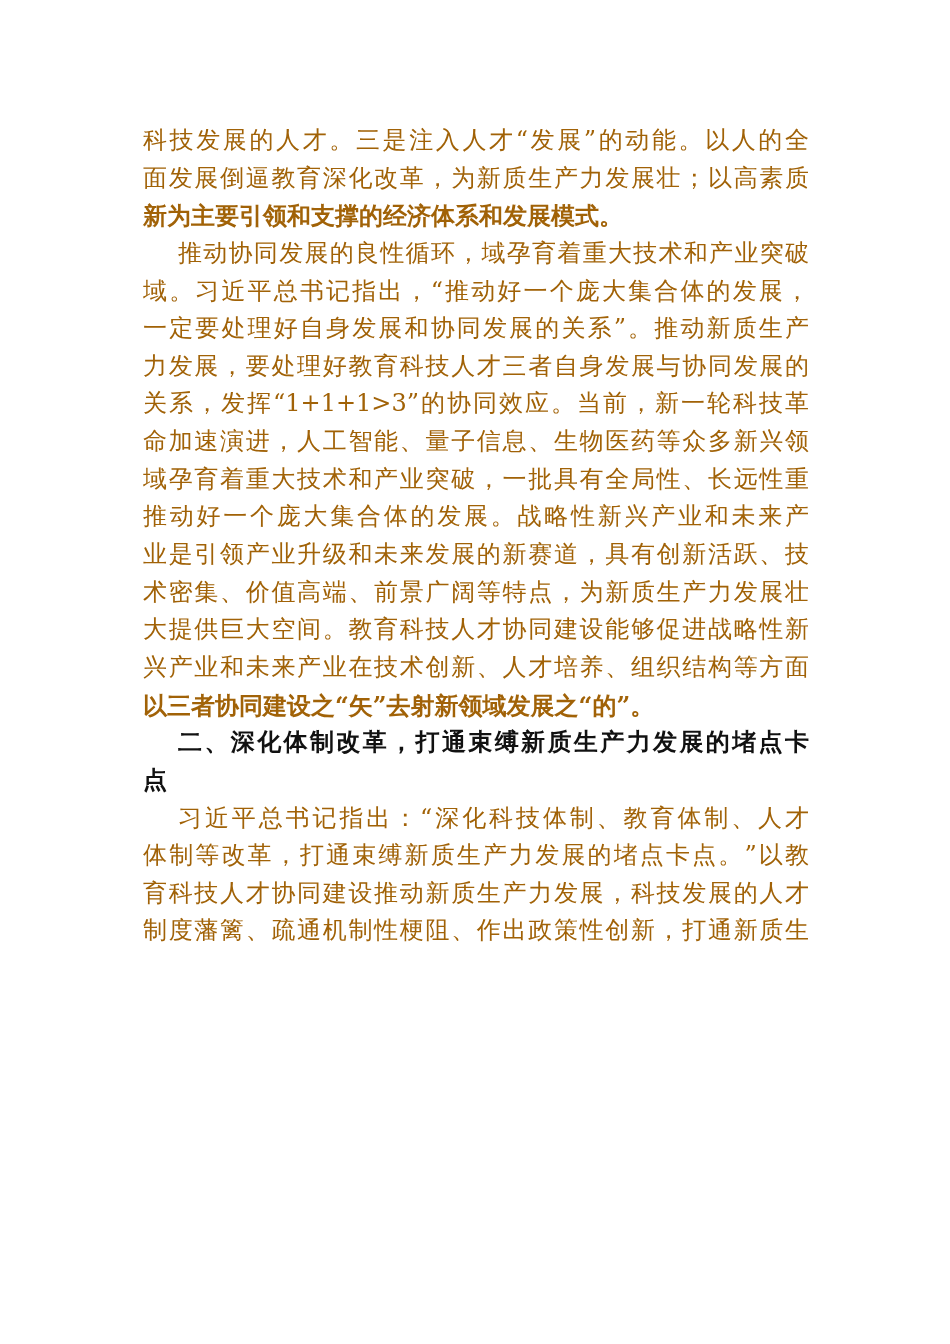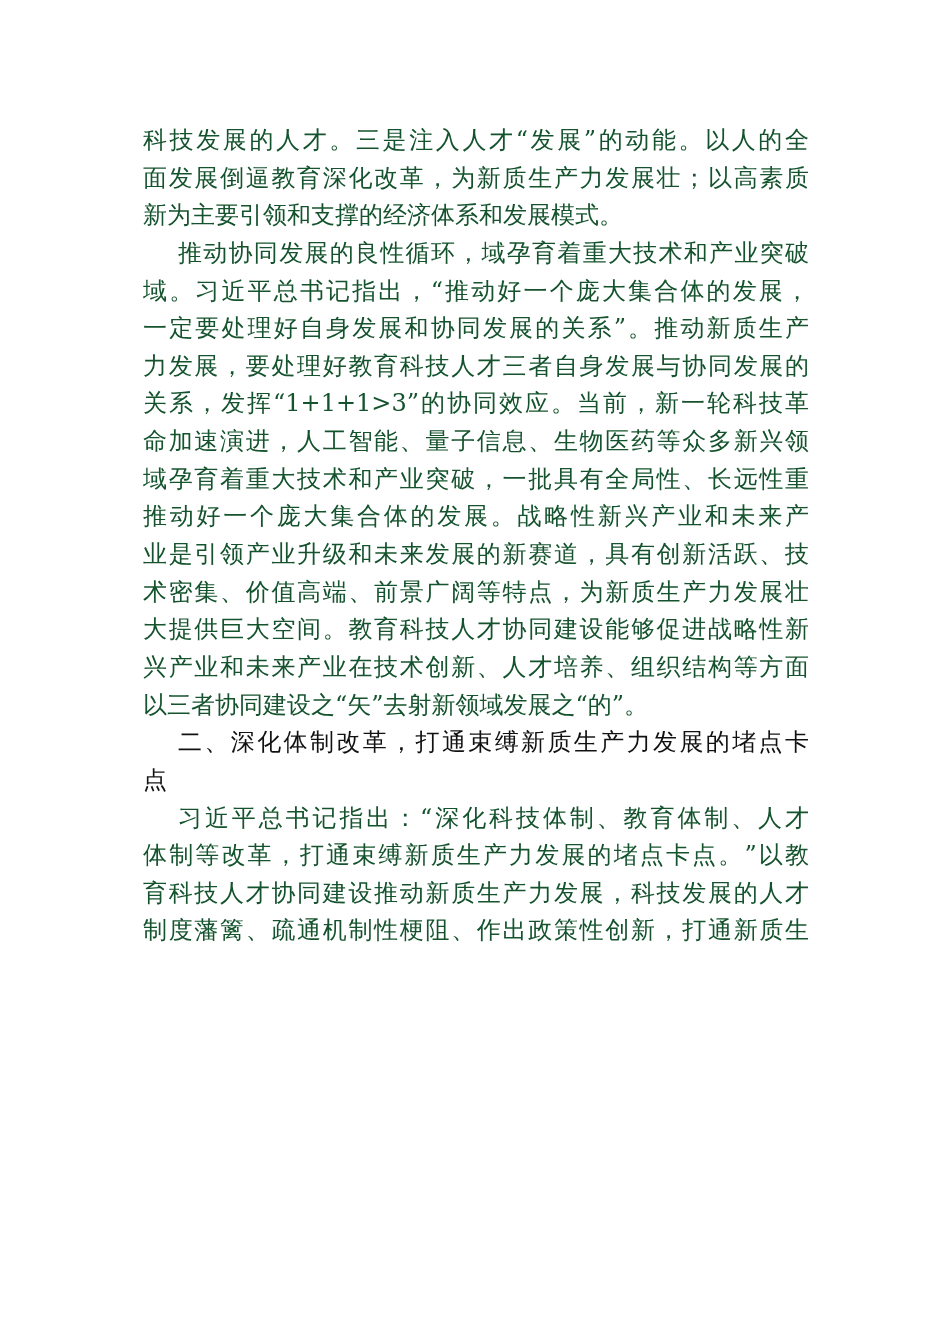--- a/index.html
+++ b/index.html
@@ -17,35 +17,36 @@
       position: absolute;
       left: 143px;
       top: 122px;
       width: 666px;
     }
     .line {
       height: 37.65px;
       line-height: 37.65px;
       font-family: "DejaVu Serif", "Liberation Serif", serif;
       font-size: 24px;
-      color: #14532d;
+      color: #a16207;
       white-space: nowrap;
       text-align: justify;
       text-align-last: justify;
       letter-spacing: 0;
     }
     .line.last {
       text-align-last: left;
+      font-weight: bold;
     }
     .line.indent {
       padding-left: 35px;
     }
     .heading .line {
       font-family: "DejaVu Sans", "Liberation Sans", sans-serif;
-      font-weight: normal;
+      font-weight: bold;
       color: #111111;
       font-size: 24px;
     }
   </style>
 </head>
 <body>
 
 <div class="page">
 
   <div class="para">

